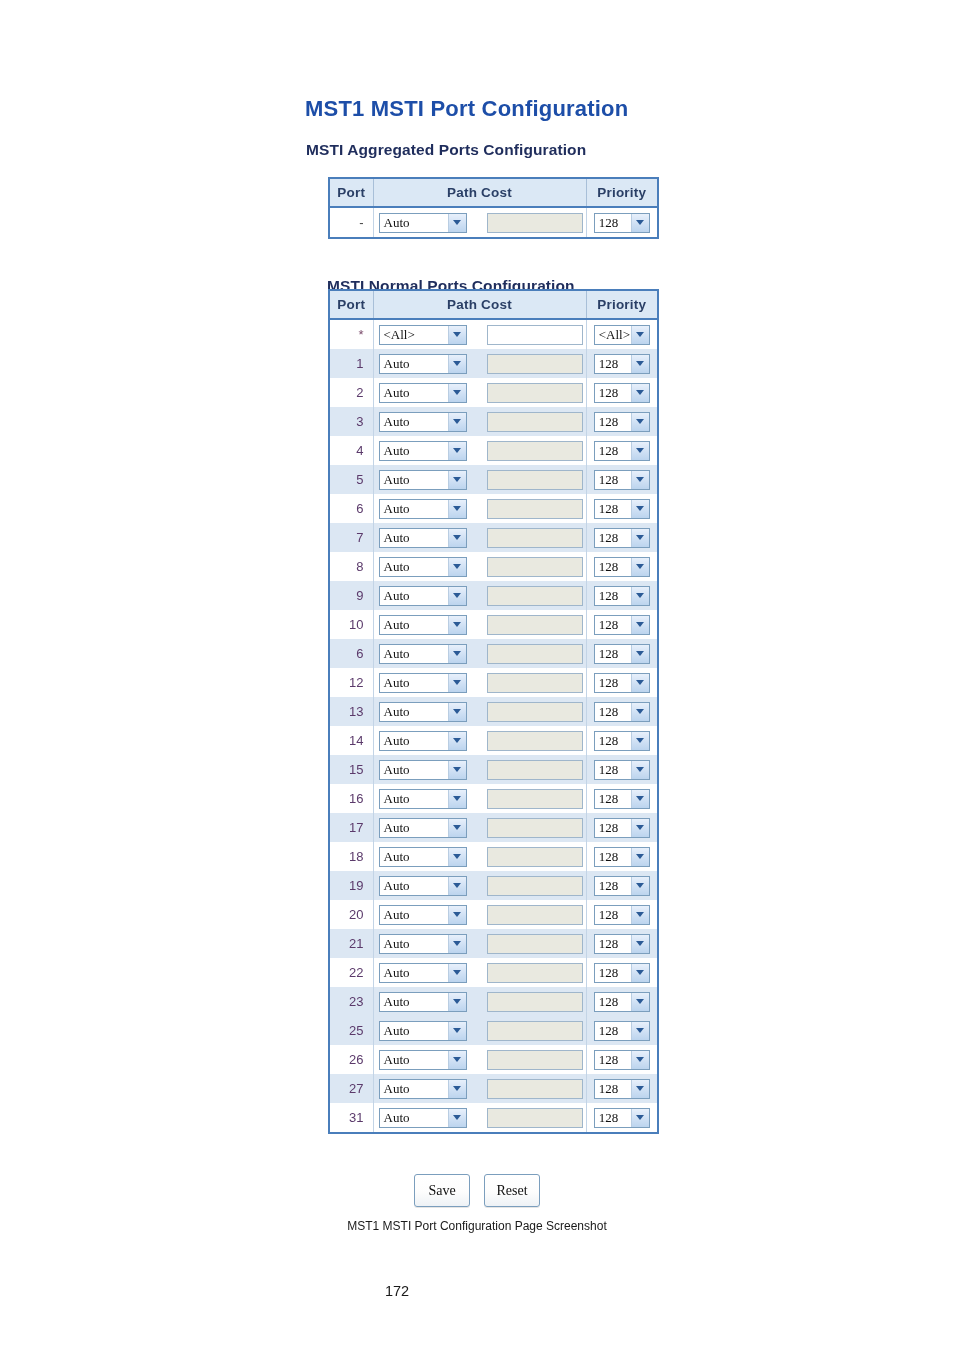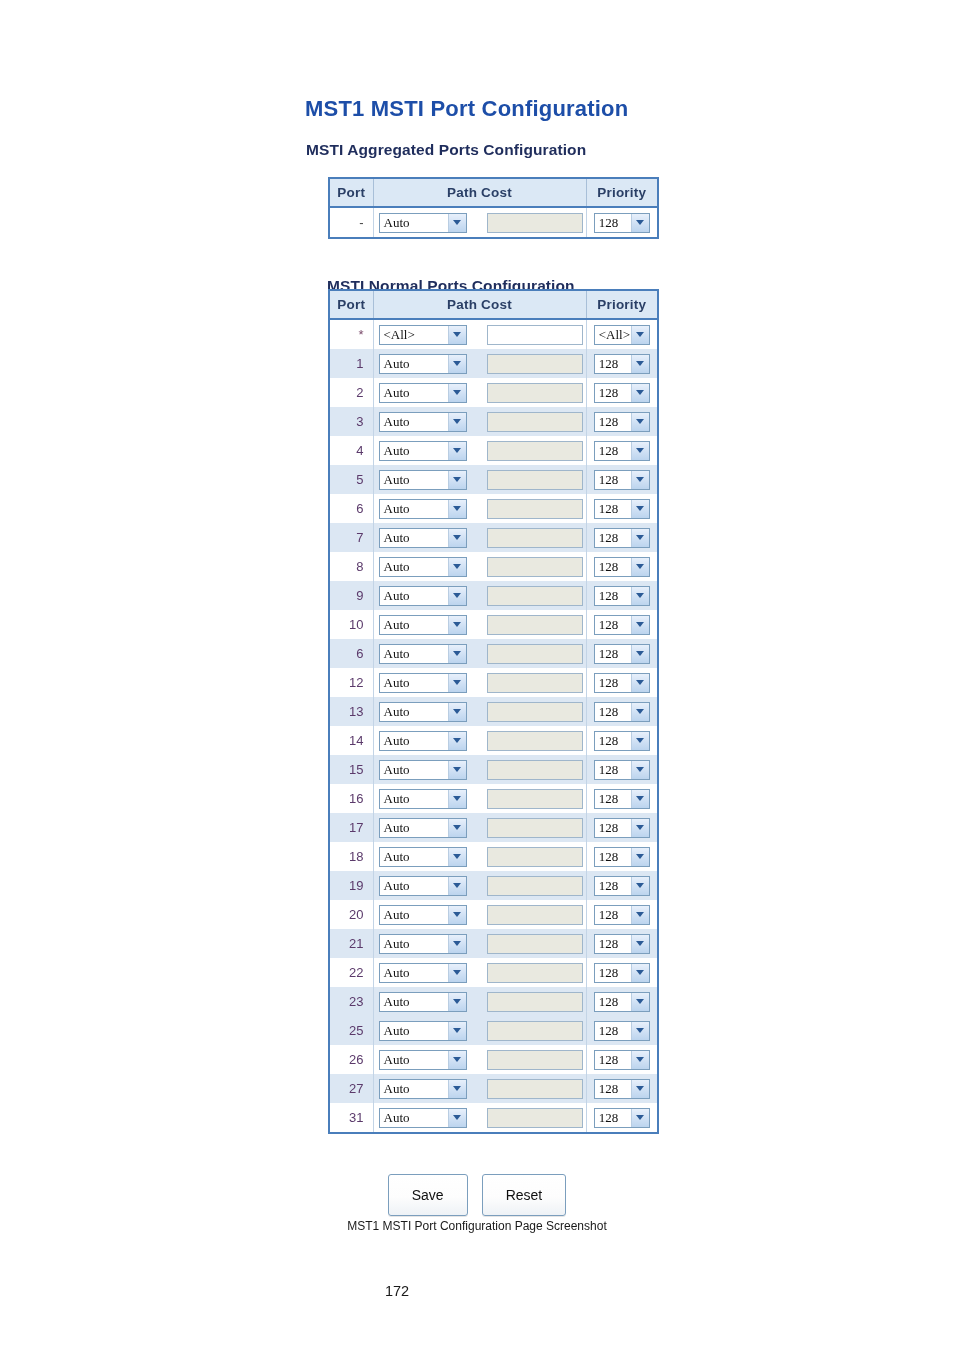--- a/index.html
+++ b/index.html
@@ -185,26 +185,26 @@
     position: absolute;
     left: 0;
     top: 1174px;
     width: 954px;
     display: flex;
     justify-content: center;
     gap: 14px;
   }
   .wbtn {
     min-width: 56px;
-    height: 42px;
-    padding: 0 23px;
+    height: 33px;
+    padding: 0 11px;
     border: 1px solid #7b9ebd;
     border-radius: 3px;
     background: linear-gradient(to bottom, #ffffff 0%, #fdfdfd 55%, #eef2f6 100%);
-    font-family: Liberation Sans, sans-serif;
+    font-family: Liberation Serif, serif;
     font-size: 14px;
     color: #101010;
     display: inline-flex;
     align-items: center;
     justify-content: center;
     box-shadow: 0 1px 0 rgba(0,0,0,0.10);
     cursor: pointer;
   }
 
   

